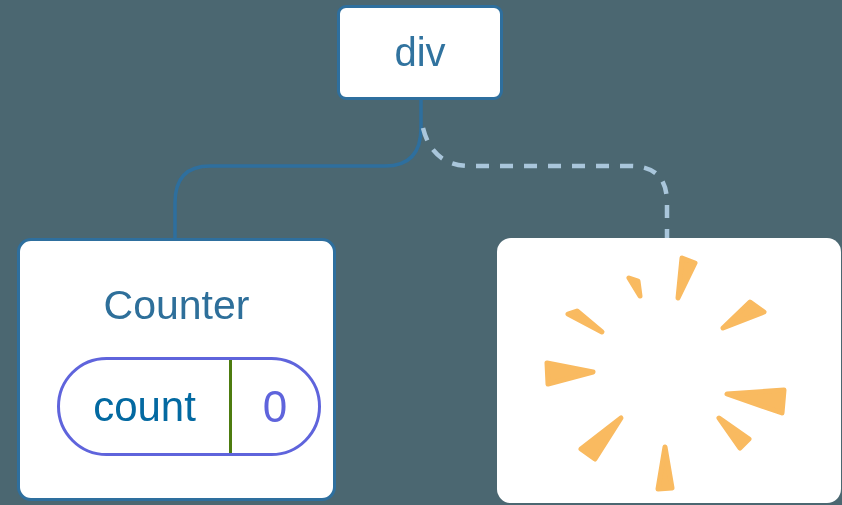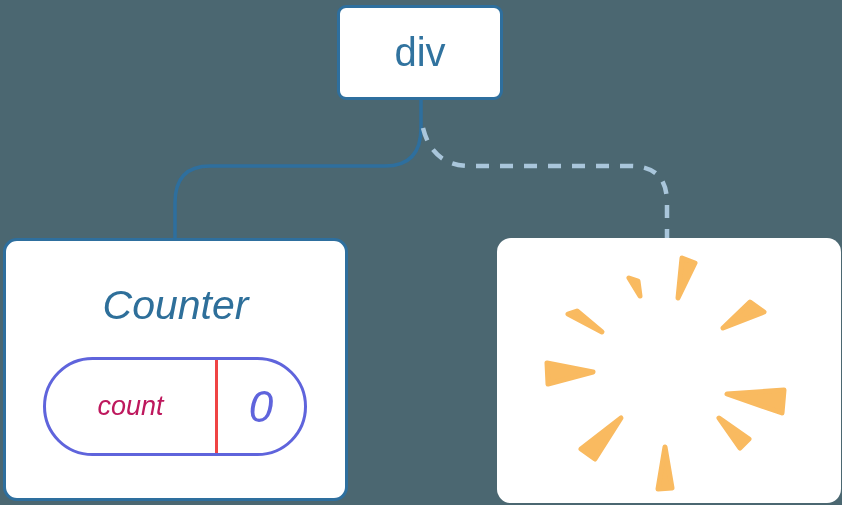--- a/index.html
+++ b/index.html
@@ -36,25 +36,24 @@
     color: #31739F;
   }
   .card {
     position: absolute;
     top: 238px;
     box-sizing: border-box;
     background: #FFFFFF;
     border-radius: 14px;
   }
   .card-counter {
-    left: 3px;
-    width: 345px;
+    left: 17px;
+    width: 319px;
     height: 263px;
     border: 3px solid #2E6F9E;
-    font-style: italic;
   }
   .card-title {
     margin-top: 44px;
     text-align: center;
     font-size: 41px;
     line-height: 1;
     color: #2E6F9A;
   }
   .state-pill {
     position: absolute;
@@ -64,26 +63,26 @@
     height: 99px;
     box-sizing: border-box;
     border: 3px solid #5F64DC;
     border-radius: 60px;
     display: flex;
     overflow: hidden;
     background: #FFFFFF;
   }
   .pill-name {
     flex: 0 0 169px;
-    border-right: 3px solid #ef4444;
+    border-right: 3px solid #4d7c0f;
     display: flex;
     align-items: center;
     justify-content: center;
-    font-size: 27px;
-    color: #be185d;
+    font-size: 42px;
+    color: #0369a1;
   }
   .pill-value {
     flex: 1;
     display: flex;
     align-items: center;
     justify-content: center;
     font-size: 44px;
     color: #5F64DC;
   }
   .card-removed {

